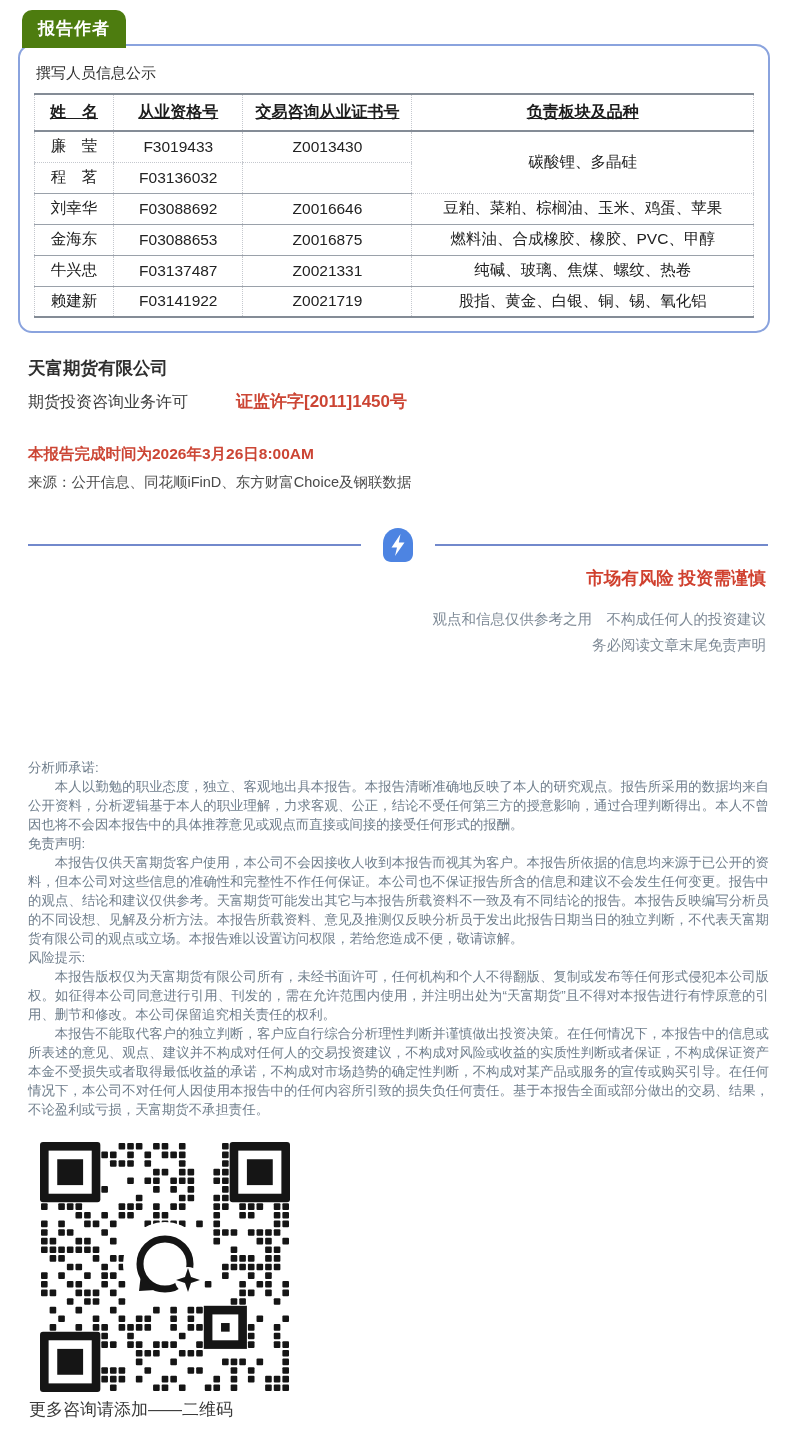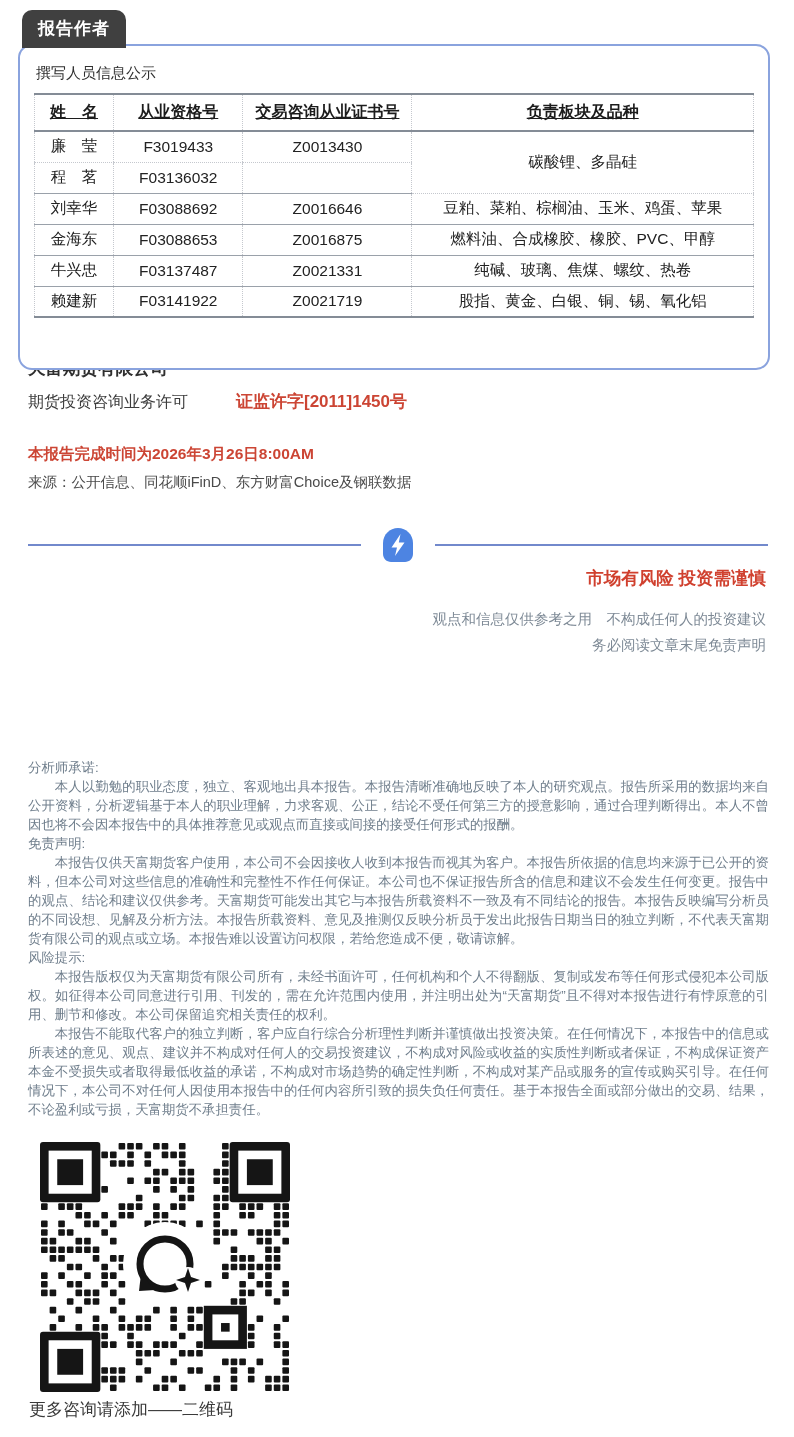--- a/index.html
+++ b/index.html
@@ -8,27 +8,27 @@
     width: 794px; height: 1437px; position: relative;
     font-family: "Liberation Sans","DejaVu Sans",sans-serif;
     color:#333; overflow: hidden;
   }
   .page { position:absolute; inset:0; }
 
   
   .author-tab {
     position:absolute; left:22px; top:10px; z-index:2;
     height:38px; line-height:38px; padding:0 16px;
-    background:#404040; color:#fff; font-size:17px; font-weight:bold;
+    background:#4d7c0f; color:#fff; font-size:17px; font-weight:bold;
     border-radius:10px 10px 0 0; letter-spacing:1px;
   }
 
   
   .panel {
-    position:absolute; left:18px; top:44px; width:752px; height:326px; z-index:1;
+    position:absolute; left:18px; top:44px; width:752px; height:289px; z-index:1;
     border:2px solid #8aa3de; border-radius:14px; background:#fff;
     padding:16px 14px 15px 14px;
   }
   .panel-title { font-size:15px; color:#2f2f2f; margin:2px 0 10px 2px; }
 
   table.authors { width:100%; border-collapse:collapse; table-layout:fixed;
     border-top:2px solid #848c96; border-bottom:2px solid #848c96;
     border-left:1px dotted #c5c8ce; border-right:1px dotted #c5c8ce; }
   table.authors col.c1{width:11%} table.authors col.c2{width:18%}
   table.authors col.c3{width:23.5%} table.authors col.c4{width:47.5%}

